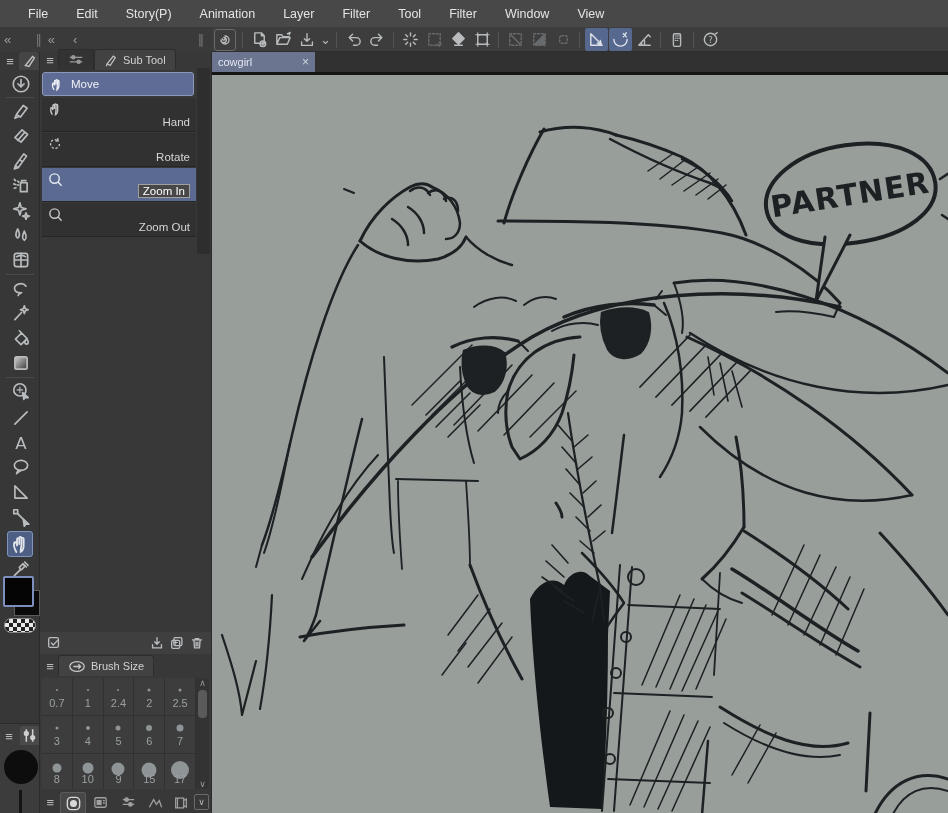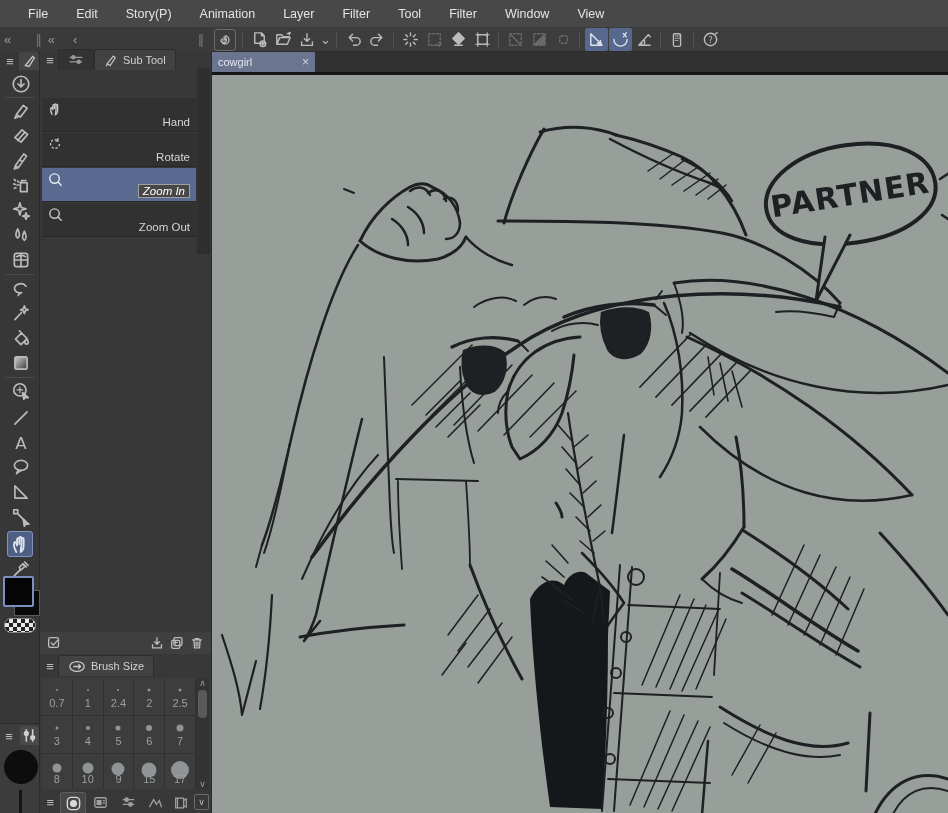--- a/index.html
+++ b/index.html
@@ -36,21 +36,21 @@
   
   #subpanel{left:40px;top:52px;width:172px;height:580px;background:#383838;border-right:1px solid #2b2b2b;box-sizing:border-box;}
   .phead{position:absolute;left:0;top:-6px;height:24px;display:flex;align-items:flex-end;}
   .ptab{height:20px;display:flex;align-items:center;gap:5px;padding:0 9px;background:#424242;border:1px solid #2d2d2d;border-bottom:none;border-radius:3px 3px 0 0;color:#d2d2d2;font-size:11px;}
   .ptab.inactive{background:#333333;color:#9a9a9a;}
   #movehdr{position:absolute;left:2px;top:20px;width:152px;height:24px;background:#5f6d96;border:1px solid #8b97b8;border-radius:3px;display:flex;align-items:center;gap:7px;padding-left:6px;box-sizing:border-box;color:#eef0f6;font-size:11.5px;}
   .strow{position:absolute;left:2px;width:154px;height:33px;background:#313131;border-bottom:1px solid #262626;box-sizing:border-box;}
   .strow .sticon{position:absolute;left:5px;top:3px;}
   .strow .stlabel{position:absolute;right:6px;bottom:3px;font-size:11.5px;color:#d6d6d6;}
   .strow.sel{background:#5a6a90;}
-  .strow.sel .stlabel.box{background:#474747;border:1px solid #a0a0a0;padding:0 4px;color:#fff;font-style:italic;}
+  .strow.sel .stlabel.box{background:#474747;border:1px solid #a0a0a0;padding:0 4px;color:#fff;}
   #addrow{position:absolute;left:2px;top:205px;width:154px;height:26px;display:flex;align-items:center;justify-content:center;gap:7px;color:#d8d8d8;font-size:11.5px;}
   #stscroll{position:absolute;right:1px;top:16px;width:13px;height:186px;background:#2e2e2e;}
 
   
   #brushhdr{left:40px;top:632px;width:172px;height:22px;background:#3f3f3f;border-right:1px solid #2b2b2b;display:flex;align-items:center;box-sizing:border-box;padding:0 4px;}
   #brushhdr .spacer{flex:1;}
 
   
   #brushpanel{left:40px;top:654px;width:172px;height:135px;background:#383838;border-right:1px solid #2b2b2b;box-sizing:border-box;}
   #bgrid{position:absolute;left:2px;top:24px;width:154px;height:111px;overflow:hidden;display:flex;flex-wrap:wrap;}
@@ -375,20 +375,26 @@
         </svg>
     </div>
     <div class="ptab">
       <svg width="14" height="14" viewBox="0 0 18 18" style="stroke:#c8c8c8;fill:none;stroke-width:1.5">
           <path d="M4 14 L12 4 l2.5 2 L8 16 Z M4 14 l-1 3"></path>
         </svg>
       <span>Sub Tool</span>
     </div>
   </div>
 
+  <div id="movehdr">
+    <svg width="15" height="15" viewBox="0 0 18 18" style="stroke:#eef0f6;fill:none;stroke-width:1.6">
+        <path d="M6 15.5 C4.5 13 3.8 10 4.2 8.2 c.3-1 1.6-.8 1.9.3 l.5 1.7 V5.2 c0-1.4 1.8-1.4 1.8 0 V9 M8.4 9 V4.2 c0-1.4 1.8-1.4 1.8 0 V9 M10.2 9 V5 c0-1.4 1.8-1.4 1.8 0 v5 c0 2.8-1 4.6-2.5 5.5 Z"></path>
+      </svg>
+    <span>Move</span>
+  </div>
 
   <div class="strow" style="top:81px;height:34px">
     <svg class="sticon" width="16" height="16" viewBox="0 0 18 18" style="stroke:#c6c6c6;fill:none;stroke-width:1.5">
         <path stroke-dasharray="2.5 2" d="M14 9 a5 5 0 1 1 -2-4"></path>
         <path d="M12 2.5 L12.5 5.5 L9.5 5.8"></path>
       </svg>
     <span class="stlabel">Rotate</span>
   </div>
   <div class="strow" style="top:46px;height:34px">
     <svg class="sticon" width="16" height="16" viewBox="0 0 18 18" style="stroke:#c6c6c6;fill:none;stroke-width:1.5">

